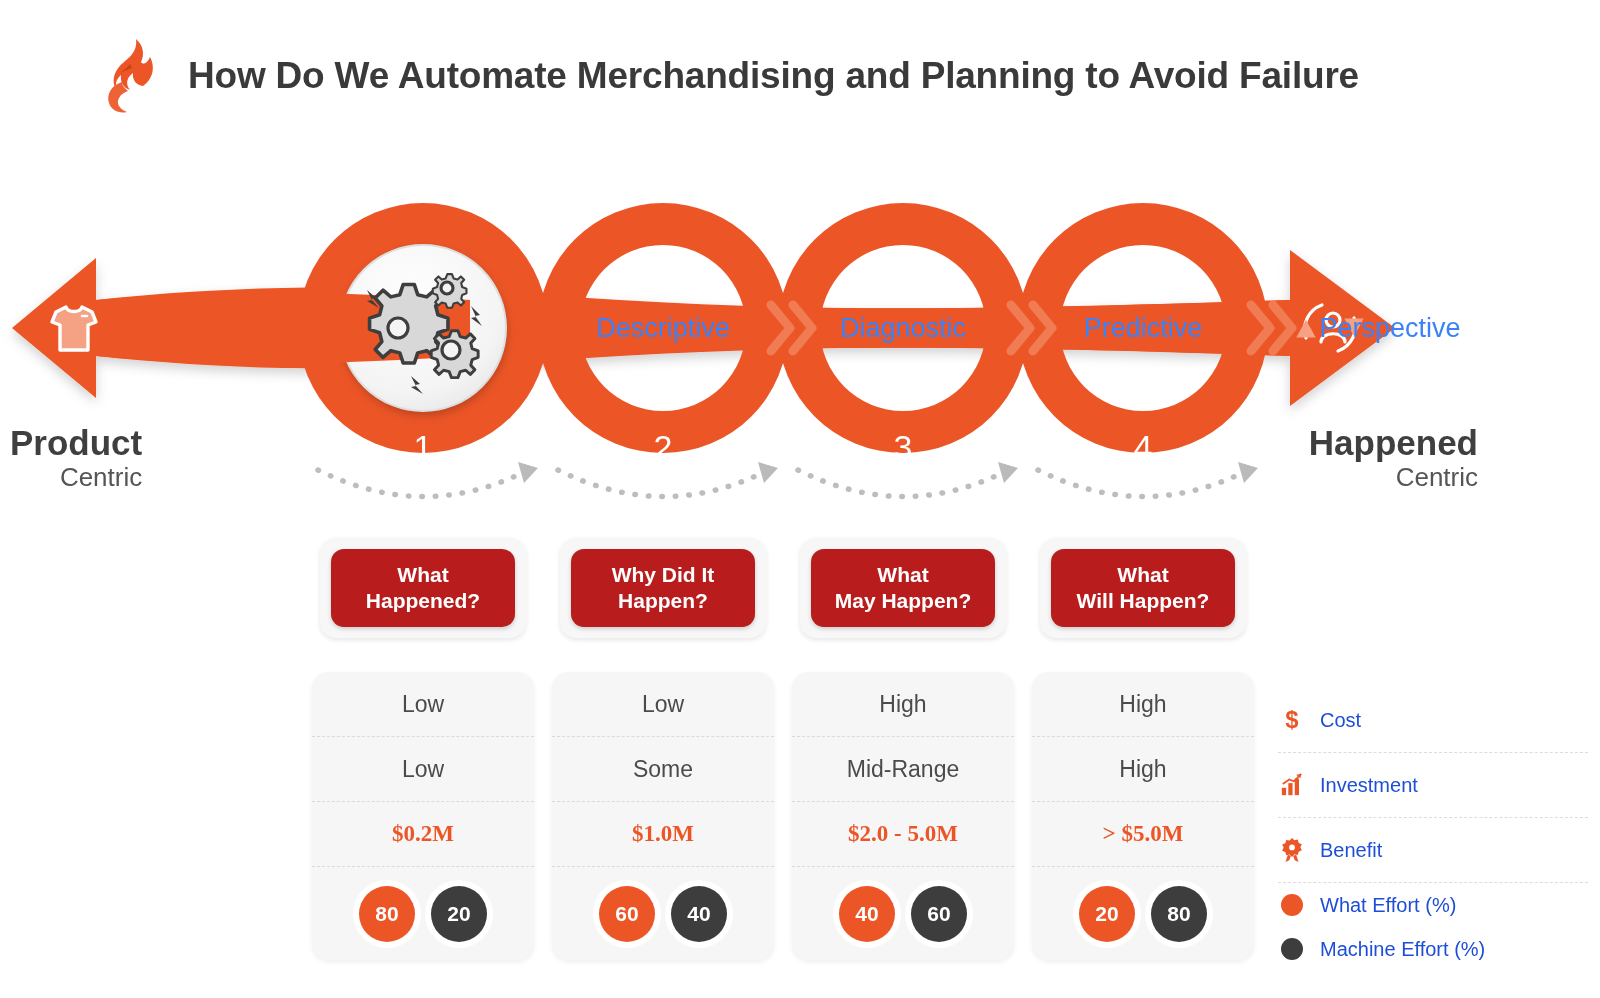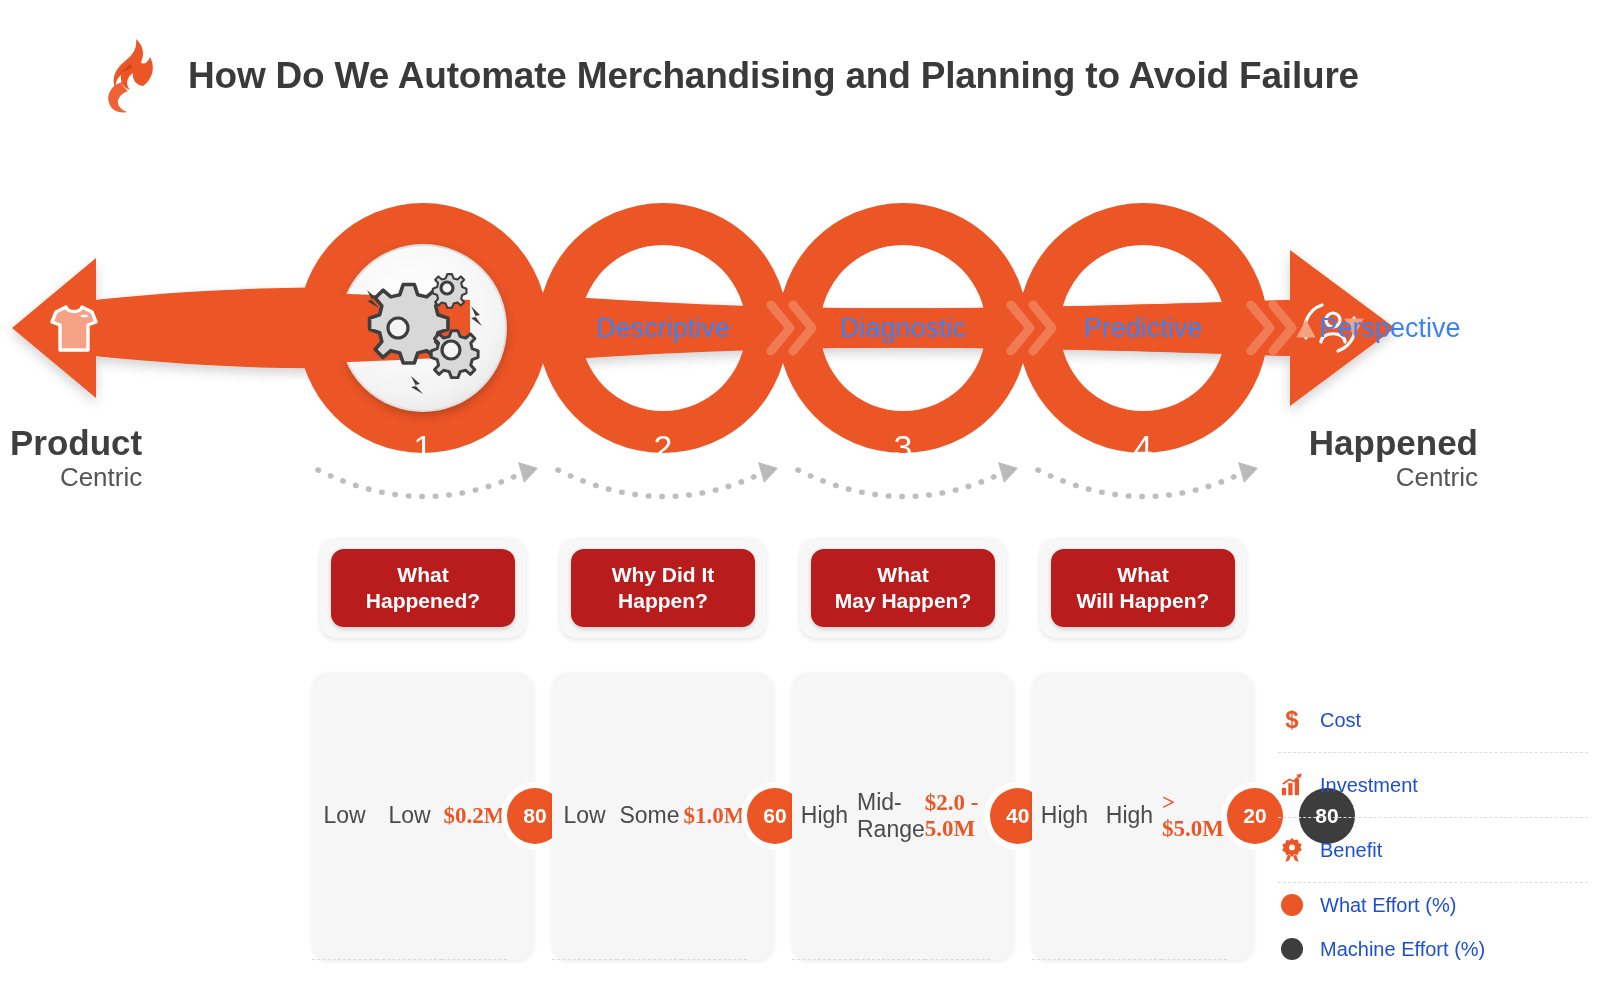--- a/index.html
+++ b/index.html
@@ -53,21 +53,21 @@
     text-align: center;
     box-shadow: 0 2px 4px rgba(0,0,0,0.18);
     white-space: pre-line;
   }
 
   
   .metric-card {
     position: absolute; top: 672px; width: 222px; height: 288px;
     background: #f6f6f6; border-radius: 17px;
     box-shadow: 0 2px 5px rgba(0,0,0,0.07);
-    display: flex; flex-direction: row;
+    display: flex; flex-direction: column;
   }
   .metric-row {
     flex: 0 0 65px; display: flex; align-items: center; justify-content: center;
     font-size: 23px; color: #4b4b4b;
     border-bottom: 1px dashed #dadada;
   }
   .metric-row.money { color: #ec5526; font-weight: bold; font-size: 23px; font-family: Liberation Serif, serif; }
   .metric-row.effort { flex: 1 1 auto; border-bottom: none; gap: 16px; }
   .effort-badge {
     width: 56px; height: 56px; border-radius: 50%;

